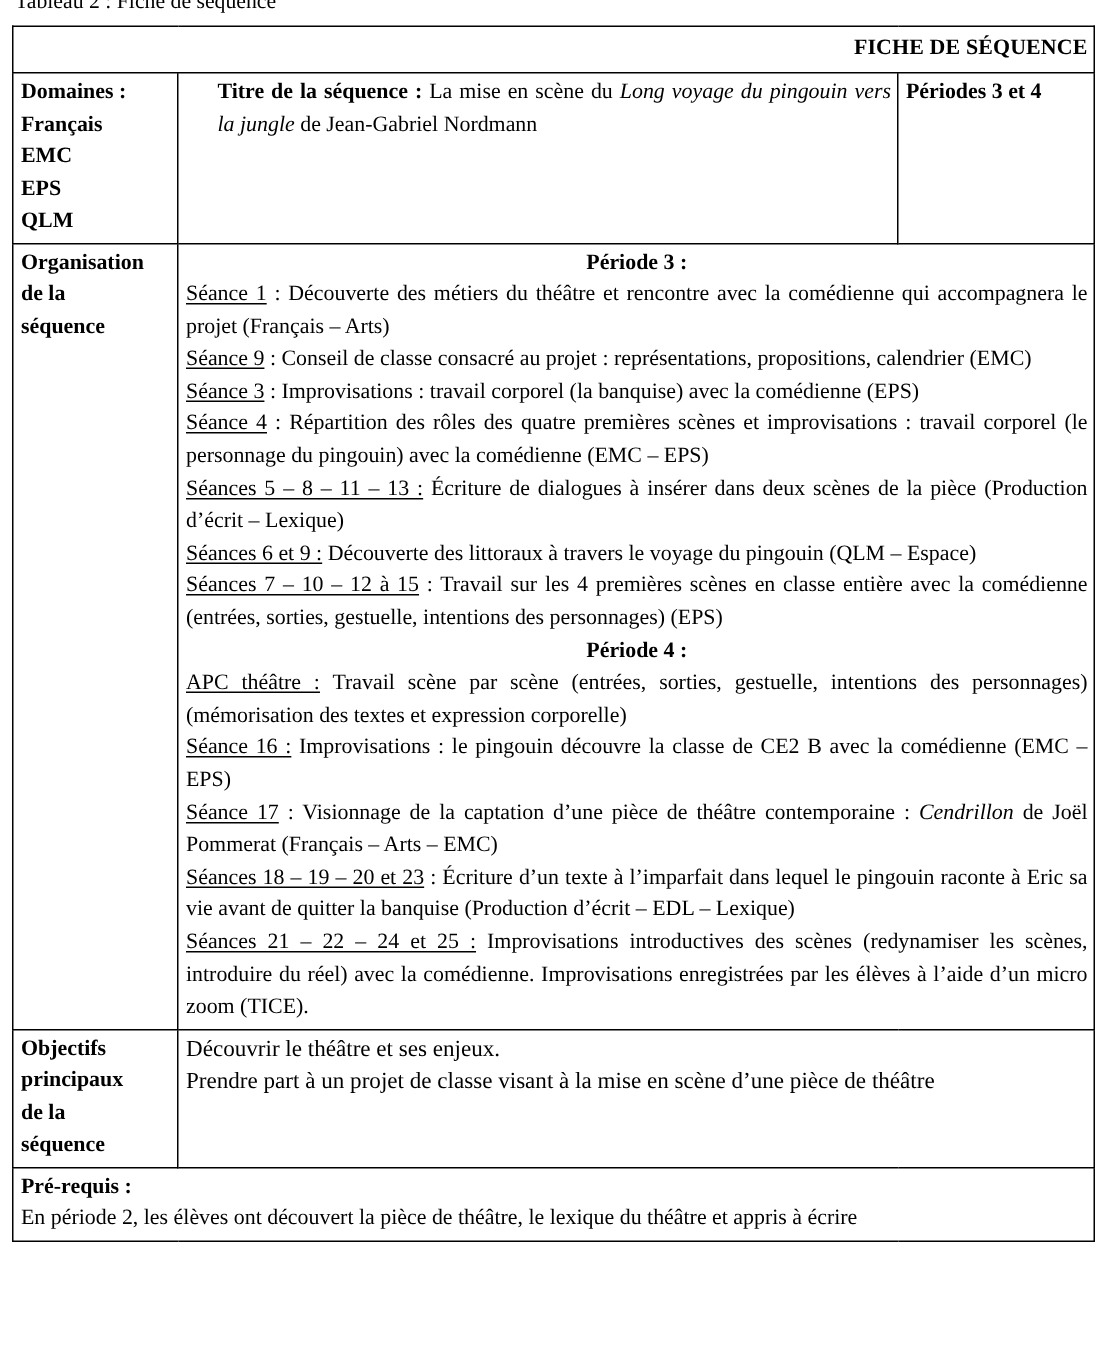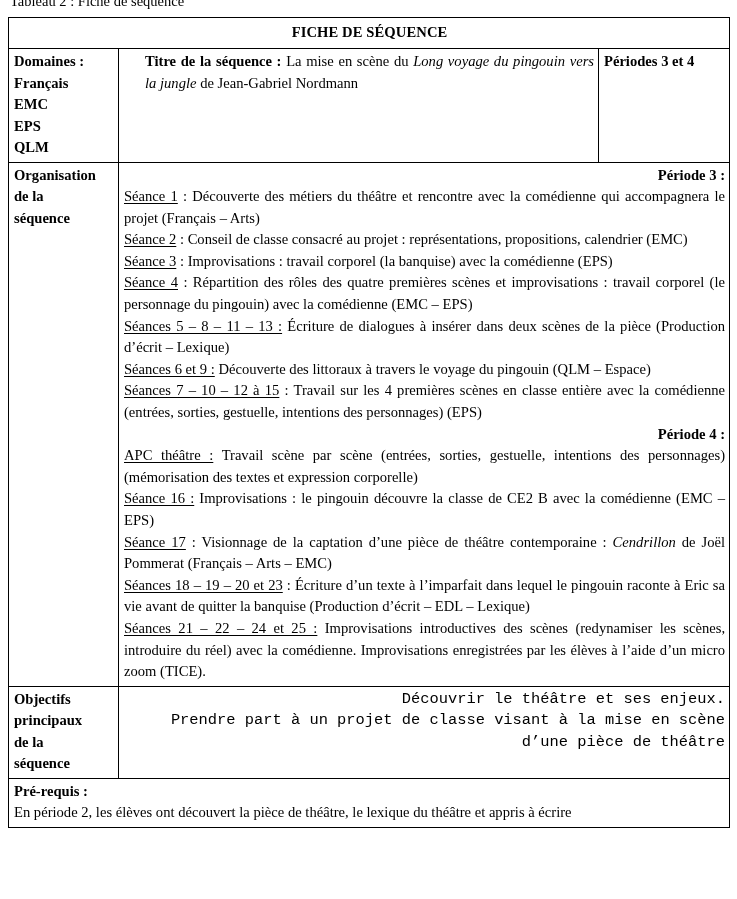--- a/index.html
+++ b/index.html
@@ -51,21 +51,21 @@
     vertical-align: top;
     line-height: 21.5px;
   }
 
   col.c-label  { width: 110px; }
   col.c-main   { width: 480px; }
   col.c-period { width: 131px; }
 
   
   .banner td {
-    text-align: center;
+    text-align: right;
     font-weight: bold;
     letter-spacing: .1px;
     padding-top: 4px;
     padding-bottom: 4px;
     height: 22px;
   }
 
   
   .lbl        { font-weight: bold; line-height: 21px; }
   .b          { font-weight: bold; }
@@ -78,30 +78,29 @@
 
   .period-cell { font-weight: bold; font-family: Liberation Serif, serif; }
 
   
   .org-cell p {
     margin: 0;
     text-align: justify;
     text-justify: inter-word;
     line-height: 21.6px;
   }
-  .org-cell p.head { text-align: right; font-weight: bold; }
+  .org-cell p.head { text-align: center; font-weight: bold; }
   .org-cell p:last-child { text-align: justify; }
 
   
   .obj-cell {
-    text-align: right;
+    text-align: left;
     line-height: 25px;
     font-size: 15.4px;
     padding-top: 5px;
-    font-family: Liberation Mono, monospace;
   }
   .obj-cell p { margin: 0; }
 
   
   .prereq td { line-height: 21.6px; }
   .prereq p { margin: 0; }
   .prereq p.head { font-weight: bold; }
 </style>
 </head>
 <body>
@@ -141,21 +140,21 @@
         <td class="lbl">
           <span>Organisation</span><br>
           <span>de la</span><br>
           <span>séquence</span>
         </td>
         <td class="org-cell" colspan="2">
 
           <p class="head">Période 3 :</p>
 
           <p><span class="u">Séance 1</span><span> : Découverte des métiers du théâtre et rencontre avec la comédienne qui accompagnera le projet (Français – Arts)</span></p>
-          <p><span class="u">Séance 2</span><span> : Conseil de classe consacré au projet : représentations, propositions, calendrier (EMC)</span></p>
+          <p><span class="u">Séance 9</span><span> : Conseil de classe consacré au projet : représentations, propositions, calendrier (EMC)</span></p>
           <p><span class="u">Séance 3</span><span> : Improvisations : travail corporel (la banquise) avec la comédienne (EPS)</span></p>
           <p><span class="u">Séance 4</span><span> : Répartition des rôles des quatre premières scènes et improvisations : travail corporel (le personnage du pingouin) avec la comédienne (EMC – EPS)</span></p>
           <p><span class="u">Séances 5 – 8 – 11 – 13 :</span><span> Écriture de dialogues à insérer dans deux scènes de la pièce (Production d’écrit – Lexique)</span></p>
           <p><span class="u">Séances 6 et 9 :</span><span> Découverte des littoraux à travers le voyage du pingouin (QLM – Espace)</span></p>
           <p><span class="u">Séances 7 – 10 – 12 à 15</span><span> : Travail sur les 4 premières scènes en classe entière avec la comédienne (entrées, sorties, gestuelle, intentions des personnages) (EPS)</span></p>
 
           <p class="head">Période 4 :</p>
 
           <p><span class="u">APC théâtre :</span><span> Travail scène par scène (entrées, sorties, gestuelle, intentions des personnages) (mémorisation des textes et expression corporelle)</span></p>
           <p><span class="u">Séance 16 :</span><span> Improvisations : le pingouin découvre la classe de CE2 B avec la comédienne (EMC – EPS)</span></p>

